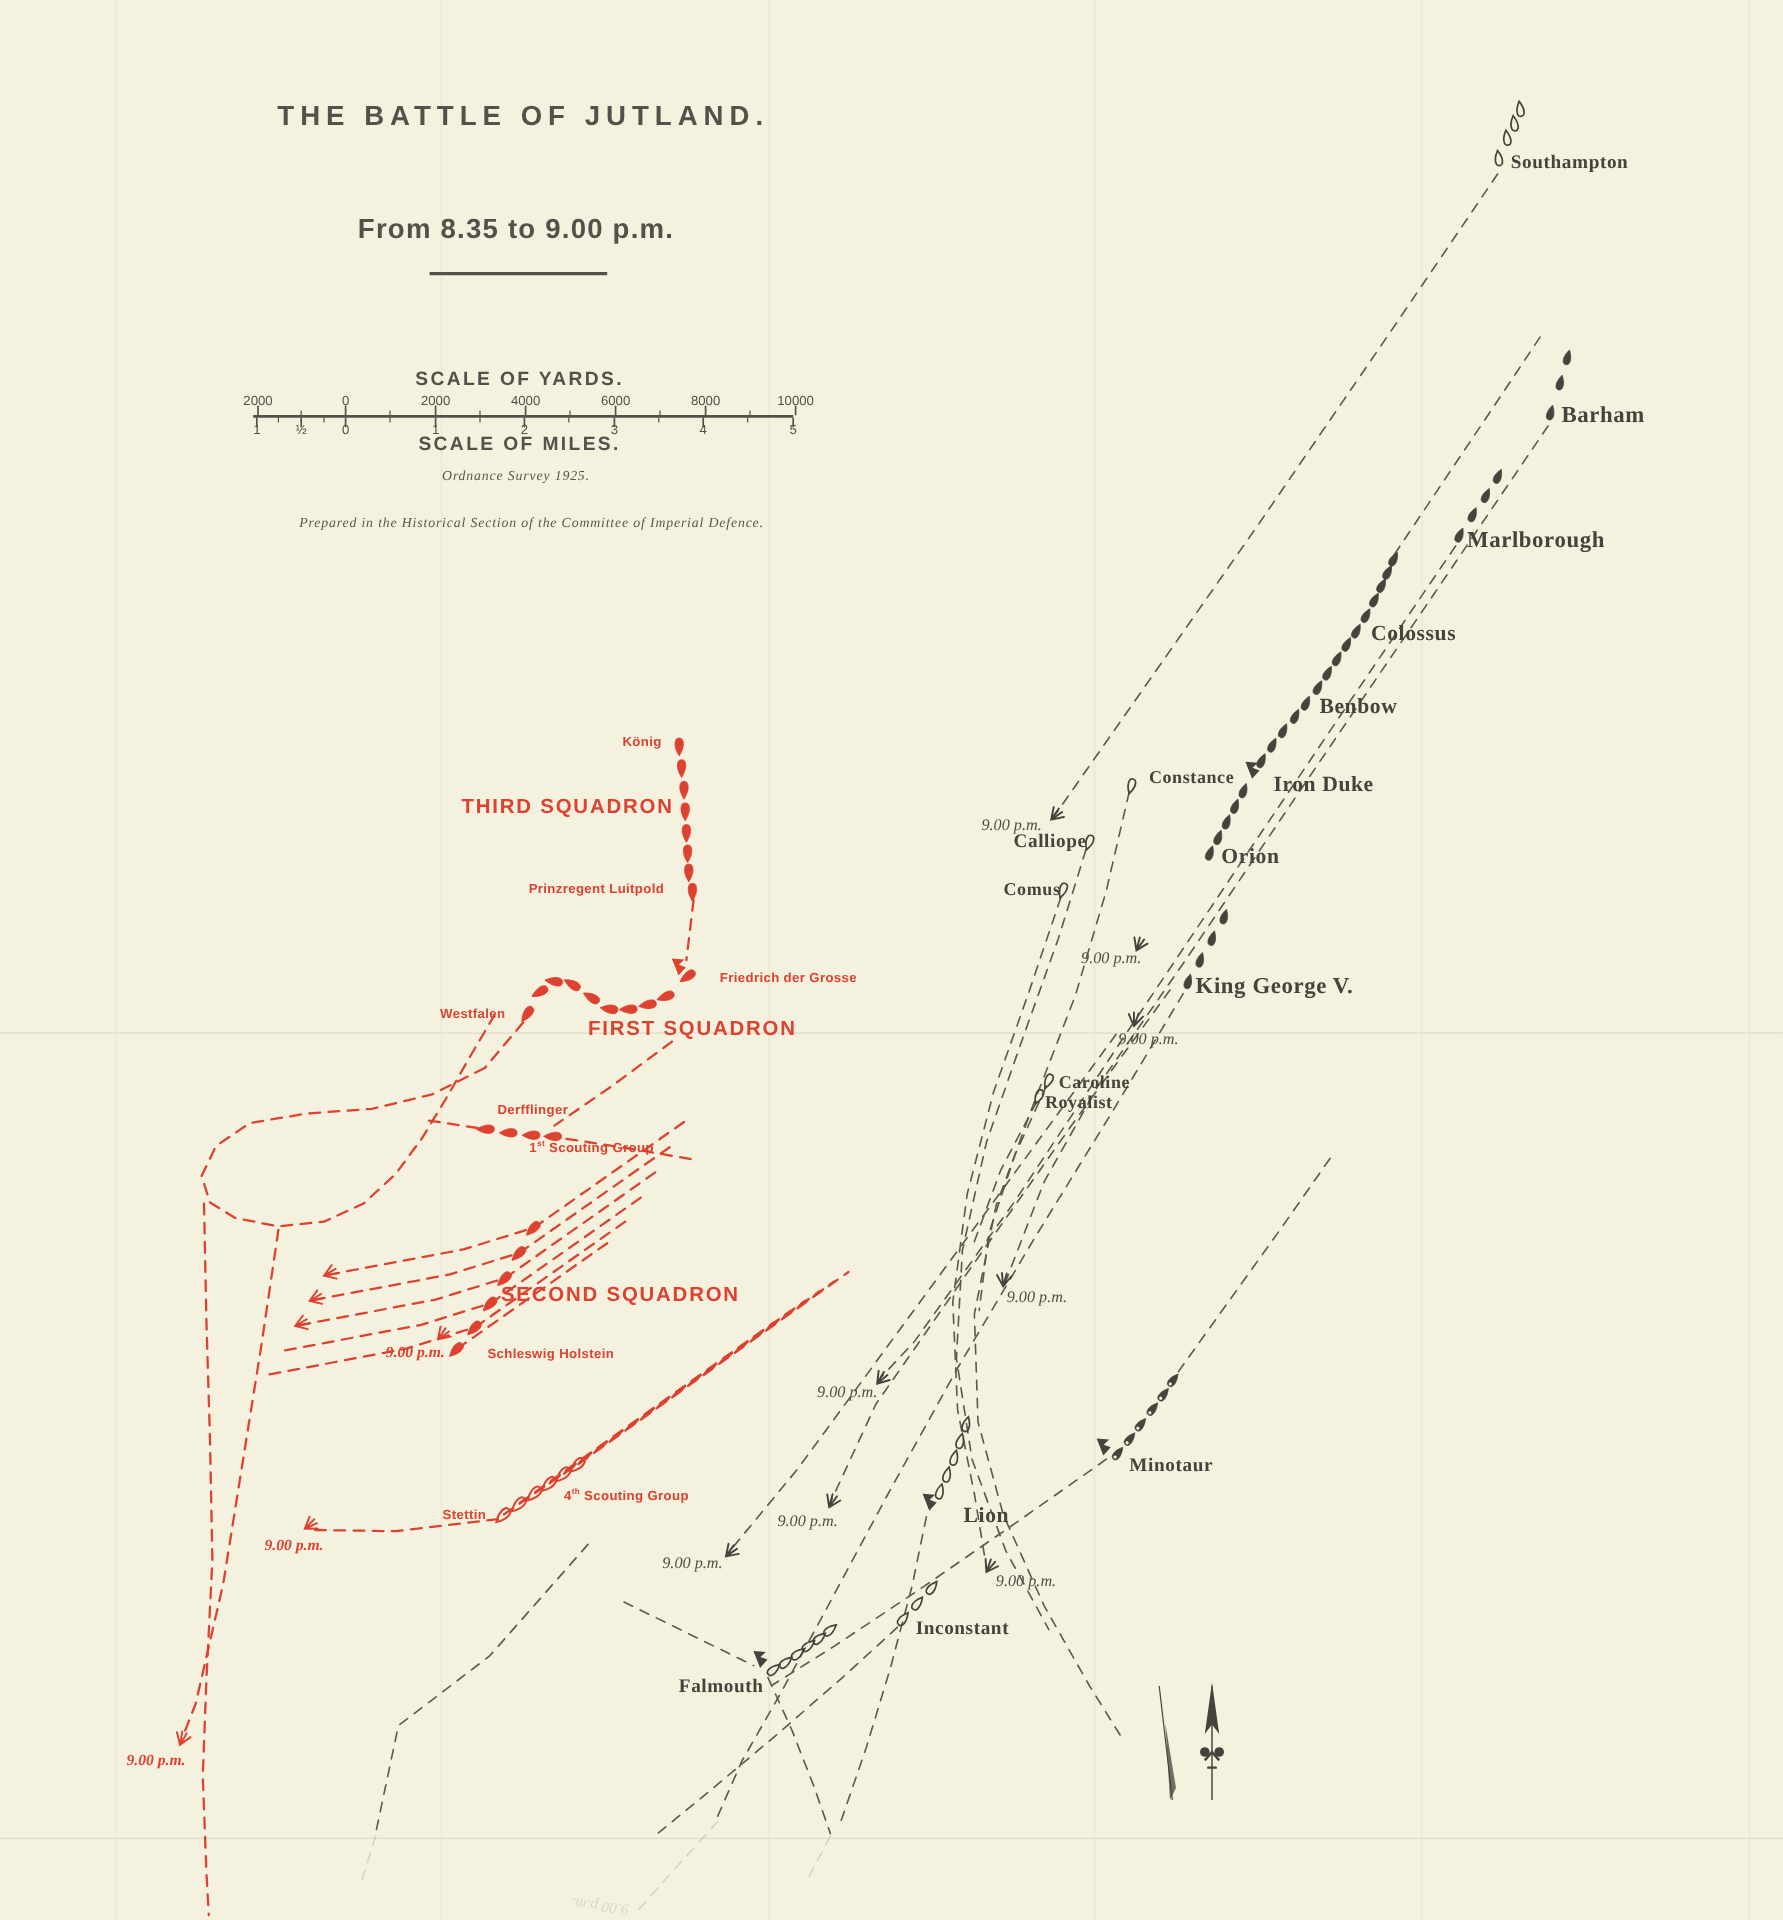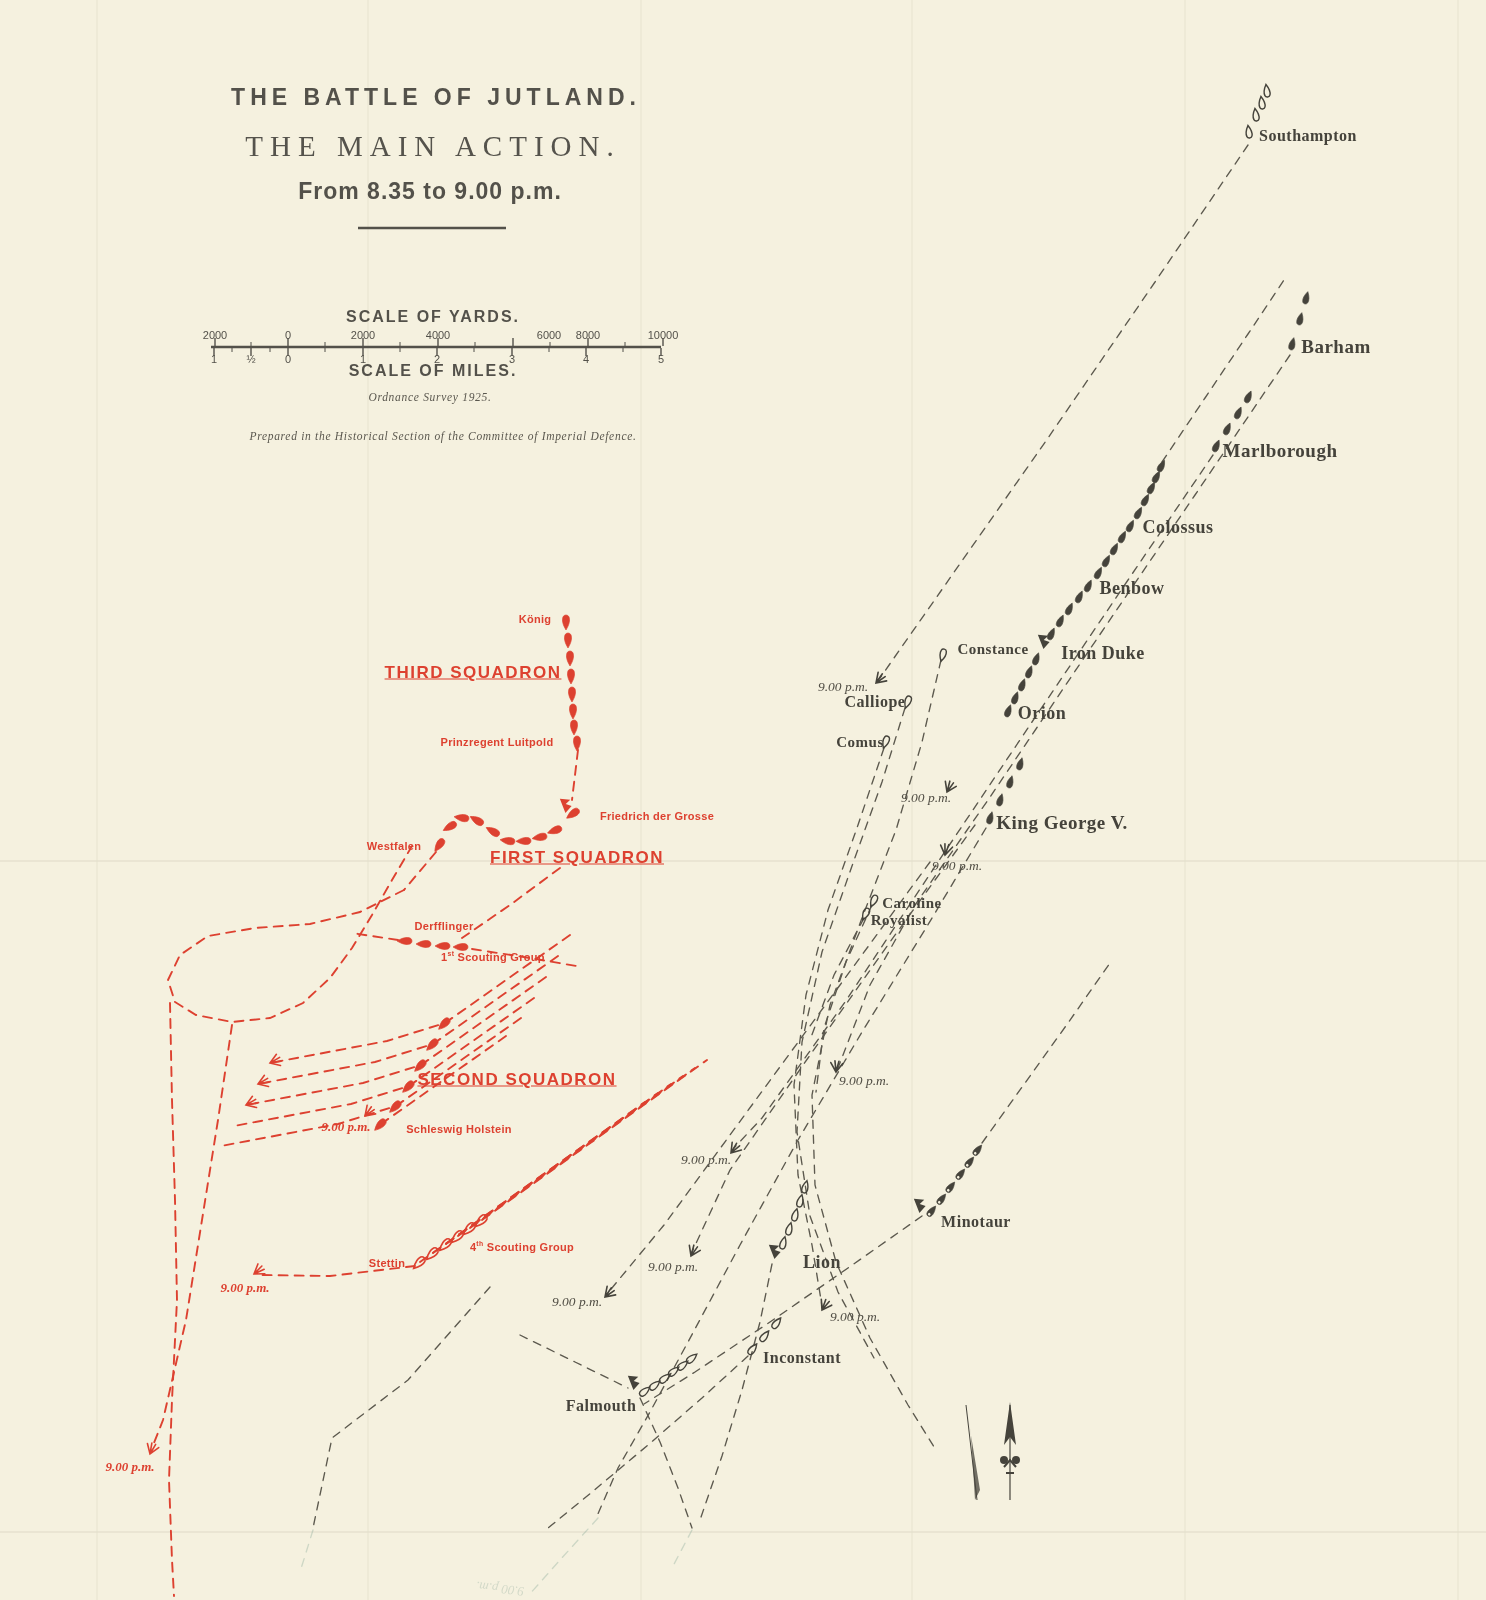--- a/index.html
+++ b/index.html
@@ -7,21 +7,21 @@
          font-family:"Liberation Serif", serif;}
   #map-svg{position:absolute;left:0;top:0;}
   #labels{position:absolute;left:0;top:0;width:100%;height:100%;}
   .lbl{position:absolute;transform:translate(-50%,-50%);white-space:nowrap;line-height:1;}
   .t1{font-family:"Liberation Sans",sans-serif;font-weight:700;font-size:23px;letter-spacing:5px;color:#53514a;}
   .t2{font-family:"Liberation Serif",serif;font-weight:400;font-size:29px;letter-spacing:7px;color:#55534c;}
   .t3{font-family:Liberation Sans, sans-serif;font-weight:700;font-size:23px;letter-spacing:1px;color:#53514a;}
   .sc{font-family:"Liberation Sans",sans-serif;font-weight:700;font-size:16px;letter-spacing:2px;color:#53514a;}
   .it{font-family:"Liberation Serif",serif;font-style:italic;font-size:11.5px;letter-spacing:.7px;color:#5a574e;}
   .rn{font-family:"Liberation Sans",sans-serif;font-size:11px;color:#53514a;text-align:right;}
-  .sqr{font-family:"Liberation Sans",sans-serif;font-weight:700;font-size:17px;letter-spacing:1.5px;color:#dd4130;text-decoration:underline;}
+  .sqr{font-family:"Liberation Sans",sans-serif;font-weight:700;font-size:17px;letter-spacing:1.5px;color:#dd4130;}
   .rs{font-family:"Liberation Sans",sans-serif;font-weight:700;font-size:11px;letter-spacing:.3px;color:#dd4130;}
   .rt{font-family:"Liberation Serif",serif;font-style:italic;font-weight:700;font-size:13px;color:#dd4130;}
   .gs{font-family:"Liberation Serif",serif;font-weight:700;font-size:17px;letter-spacing:.5px;color:#45433b;}
   .gt{font-family:"Liberation Serif",serif;font-style:italic;font-size:13.5px;color:#504d44;}
   .gh{font-family:"Liberation Serif",serif;font-style:italic;font-size:13px;color:#6f9486;opacity:.25;
       transform:translate(-50%,-50%) rotate(187deg);}
   sup{font-size:.62em;}
 </style>
 </head>
 <body>
@@ -461,31 +461,30 @@
       <g>
         <line x1="1010" y1="1405" x2="1010" y2="1500" stroke="#45433b" stroke-width="1.2"></line>
         <path d="M1010,1402 L1016,1445 L1010,1437 L1004,1445 Z" fill="#45433b"></path>
         <circle cx="1004" cy="1460" r="4" fill="#45433b"></circle>
         <circle cx="1016" cy="1460" r="4" fill="#45433b"></circle>
         <path d="M1004,1467 L1010,1460 L1016,1467 M1006,1473 L1014,1473" stroke="#45433b" stroke-width="2" fill="none"></path>
       </g>
     </svg>
   <div id="labels">
       <div class="lbl t1" style="left: 436px; top: 97px;">THE BATTLE OF JUTLAND.</div>
-      <div class="lbl t2" style="left: 433px; top: 146px;">THE MAIN ACTION.</div>
       <div class="lbl t3" style="left: 430px; top: 191px;">From 8.35 to 9.00 p.m.</div>
       <div class="lbl sc" style="left: 433px; top: 317px;">SCALE OF YARDS.</div>
       <div class="lbl sc" style="left: 433px; top: 371px;">SCALE OF MILES.</div>
       <div class="lbl it" style="left: 430px; top: 398px;">Ordnance Survey 1925.</div>
       <div class="lbl it" style="left: 443px; top: 437px;">Prepared in the Historical Section of the Committee of Imperial Defence.</div>
       <div class="lbl rn" style="left: 215px; top: 335px;">2000</div>
       <div class="lbl rn" style="left: 288px; top: 335px;">0</div>
       <div class="lbl rn" style="left: 363px; top: 335px;">2000</div>
       <div class="lbl rn" style="left: 438px; top: 335px;">4000</div>
-      <div class="lbl rn" style="left: 513px; top: 335px; margin-left: 36px;">6000</div>
+      <div class="lbl rn" style="left: 513px; top: 335px;">6000</div>
       <div class="lbl rn" style="left: 588px; top: 335px;">8000</div>
       <div class="lbl rn" style="left: 663px; top: 335px;">10000</div>
       <div class="lbl rn" style="left: 214px; top: 359px;">1</div>
       <div class="lbl rn" style="left: 251px; top: 359px;">½</div>
       <div class="lbl rn" style="left: 288px; top: 359px;">0</div>
       <div class="lbl rn" style="left: 363px; top: 359px;">1</div>
       <div class="lbl rn" style="left: 437px; top: 359px;">2</div>
       <div class="lbl rn" style="left: 512px; top: 359px;">3</div>
       <div class="lbl rn" style="left: 586px; top: 359px;">4</div>
       <div class="lbl rn" style="left: 661px; top: 359px;">5</div>

